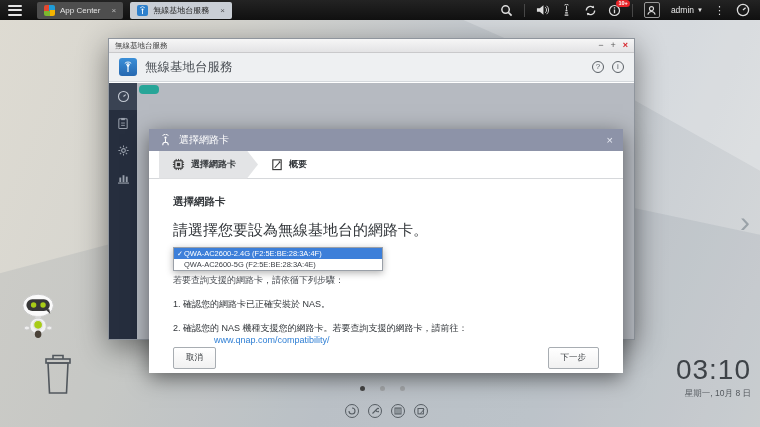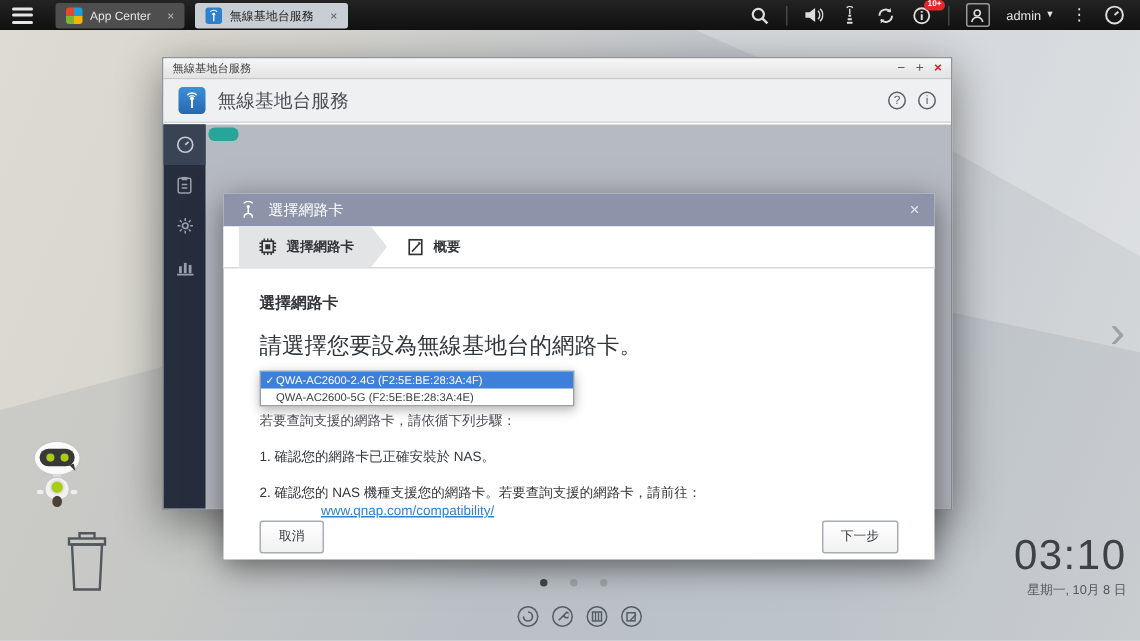--- a/index.html
+++ b/index.html
@@ -90,21 +90,21 @@
   .mc-heading { font-size:10.5px; font-weight:bold; margin-top:6px; }
   .mc-instruction { font-size:15px; margin-top:12px; }
   .dropdown { width:210px; margin-top:7px; background:#fff; border:1px solid #9aa0a8;
     box-shadow:0 2px 7px rgba(0,0,0,.3); position:relative; z-index:3; }
   .dd-row { height:11px; display:flex; align-items:center; font-size:7.5px; padding-left:10px; white-space:nowrap; position:relative; cursor:pointer; }
   .dd-row .chk { position:absolute; left:3px; font-size:7px; }
   .dd-row.sel { background:#3d7fd9; color:#fff; }
   .dd-row.unsel { color:#3a3e44; }
   .mc-note { font-size:9px; margin-top:3px; color:#4a4e54; }
   .mc-line { font-size:9px; margin-top:11px; }
-  .mc-link { color:#2f7fd4; text-decoration:underline; cursor:pointer;margin-left:41px; }
+  .mc-link { color:#2f7fd4; cursor:pointer;margin-left:41px; }
   .modal-footer { flex:0 0 34px; position:relative; }
   .btn { position:absolute; bottom:10px; background:linear-gradient(#ffffff,#f1f1f1); border:1px solid #a8adb2;
     border-radius:2px; font-size:8.5px; color:#33373b; padding:4px 12px; cursor:pointer; font-family:inherit;margin-top:20px; }
   .btn-cancel { left:24px; }
   .btn-next { right:24px; }
 </style>
 </head>
 <body>
 
 <div class="desktop"></div>

